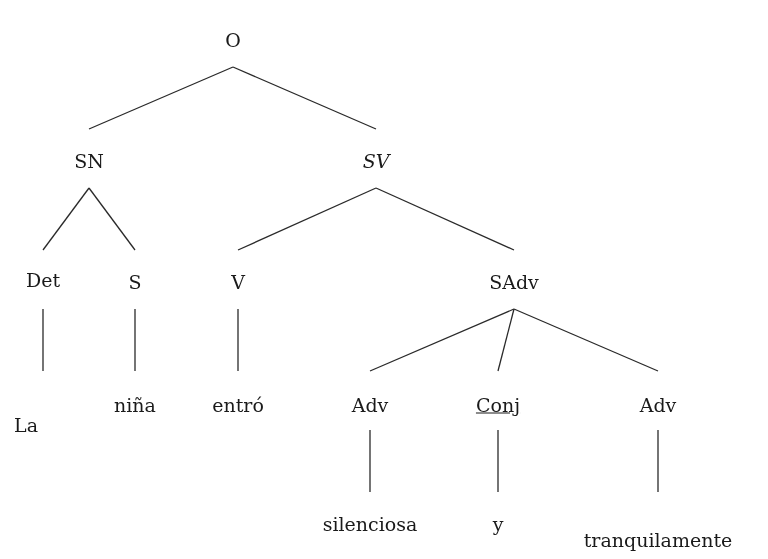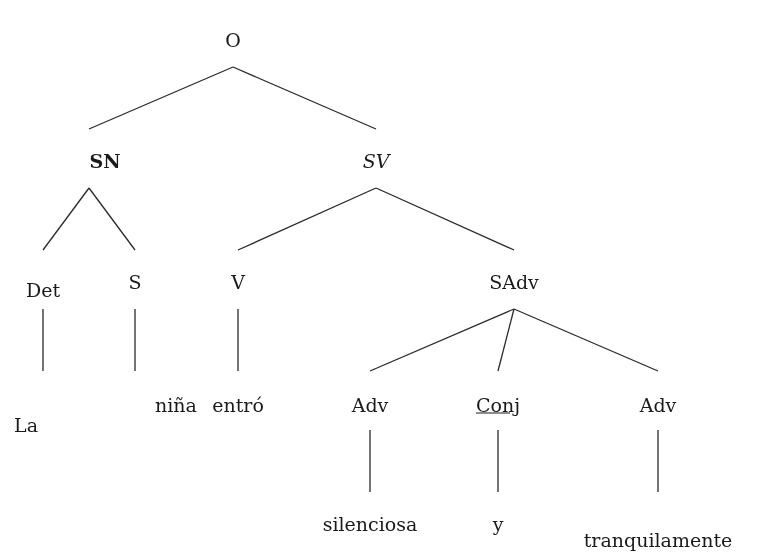--- a/index.html
+++ b/index.html
@@ -32,28 +32,28 @@
     <line x1="514" y1="309" x2="370" y2="371"></line>
     <line x1="514" y1="309" x2="498" y2="371"></line>
     <line x1="514" y1="309" x2="658" y2="371"></line>
     <line x1="370" y1="430" x2="370" y2="492"></line>
     <line x1="498" y1="430" x2="498" y2="492"></line>
     <line x1="658" y1="430" x2="658" y2="492"></line>
   </svg>
 
 <div id="nodes">
   <div class="node" style="left: 233px; top: 40px;">O</div>
-  <div class="node" style="left: 105px; top: 161px; font-weight: bold;">SN</div>
+  <div class="node" style="left: 89px; top: 161px;">SN</div>
   <div class="node" style="left: 376px; top: 161px; font-style: italic;">SV</div>
-  <div class="node" style="left: 43px; top: 290px;">Det</div>
+  <div class="node" style="left: 43px; top: 280px;">Det</div>
   <div class="node" style="left: 135px; top: 282px;">S</div>
   <div class="node" style="left: 238px; top: 282px;">V</div>
   <div class="node" style="left: 514px; top: 282px;">SAdv</div>
   <div class="node" style="left: 26px; top: 405px; margin-top: 20px;">La</div>
-  <div class="node" style="left: 135px; top: 405px; margin-left: 41px;">niña</div>
+  <div class="node" style="left: 135px; top: 405px;">niña</div>
   <div class="node" style="left: 238px; top: 405px;">entró</div>
   <div class="node" style="left: 370px; top: 405px;">Adv</div>
   <div class="node" style="left: 498px; top: 405px; text-decoration: underline;">Conj</div>
   <div class="node" style="left: 658px; top: 405px;">Adv</div>
   <div class="node" style="left: 370px; top: 524px;">silenciosa</div>
   <div class="node" style="left: 498px; top: 524px;">y</div>
   <div class="node" style="left: 658px; top: 524px; margin-top: 16px;">tranquilamente</div>
 </div>
 
 </body></html>

